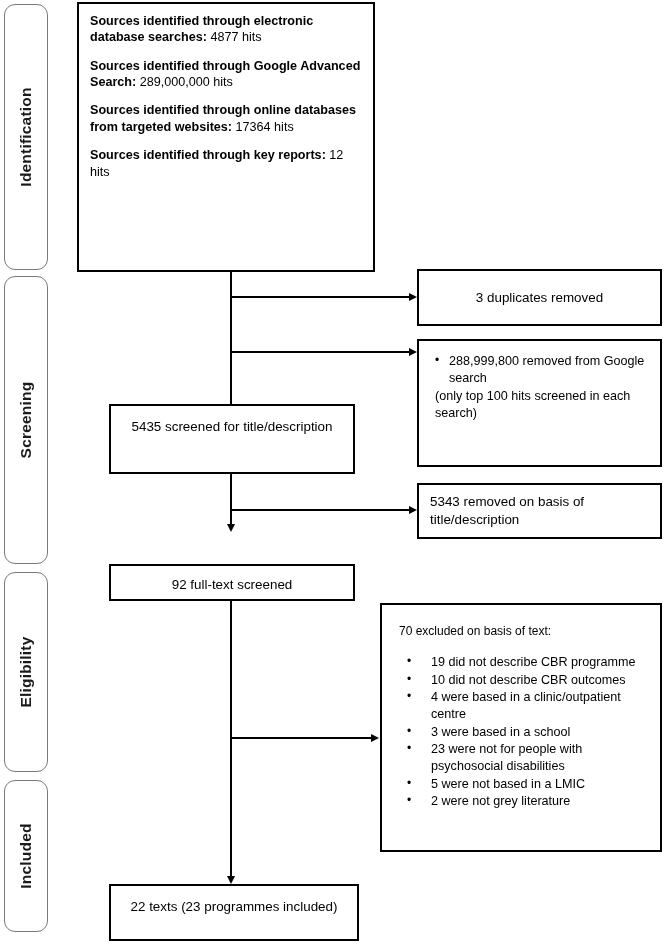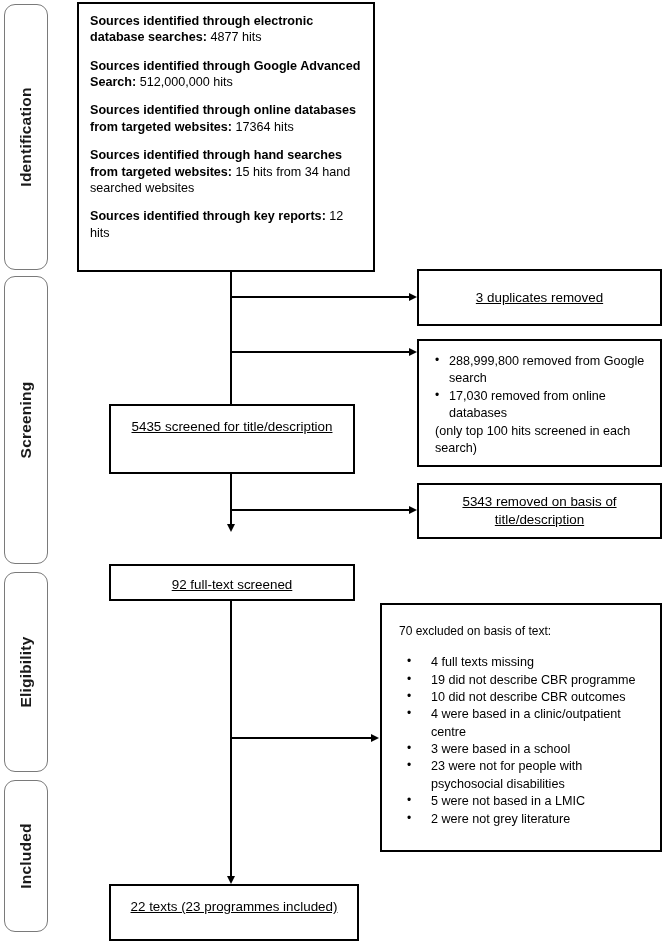--- a/index.html
+++ b/index.html
@@ -51,22 +51,20 @@
   .box-inner {
     box-sizing: border-box;
     width: 100%;
     height: 100%;
     padding: 9px 11px;
   }
   .center-text {
     display: flex;
     align-items: center;
     justify-content: center;
-    text-align: center;
-    text-decoration: underline;
   }
   .src-line {
     font-size: 12.6px;
     line-height: 1.30;
     margin-bottom: 12px;
   }
   .src-line:last-child { margin-bottom: 0; }
   .src-line b { font-weight: bold; }
   .mid-text {
     font-size: 13.4px;
@@ -171,45 +169,41 @@
 
   <div class="hline" style="left:230px; top:737px; width:145px;"></div>
   <div class="arrow-right" style="left:371px; top:733.5px;"></div>
 
   <div class="box" style="left:77px; top:2px; width:298px; height:270px;">
     <div class="box-inner">
       <div class="src-line">
         <b>Sources identified through electronic database searches:</b><span> 4877 hits</span>
       </div>
       <div class="src-line">
-        <b>Sources identified through Google Advanced Search:</b><span> 512,000,000 hits</span>
+        <b>Sources identified through Google Advanced Search:</b><span> 289,000,000 hits</span>
       </div>
       <div class="src-line">
         <b>Sources identified through online databases from targeted websites:</b><span> 17364 hits</span>
-      </div>
-      <div class="src-line">
-        <b>Sources identified through hand searches from targeted websites:</b><span> 15 hits from 34 hand searched  websites</span>
       </div>
       <div class="src-line">
         <b>Sources identified through key reports:</b><span> 12 hits</span>
       </div>
     </div>
   </div>
 
   <div class="box" style="left:417px; top:269px; width:245px; height:57px;">
     <div class="box-inner center-text">
       <span class="mid-text">3 duplicates removed</span>
     </div>
   </div>
 
   <div class="box" style="left:417px; top:339px; width:245px; height:128px;">
     <div class="box-inner" style="padding:12px 10px 8px 12px;">
       <ul class="blist">
         <li>288,999,800 removed from Google search</li>
-        <li>17,030 removed from online databases</li>
       </ul>
       <div class="note-line note-indent">(only top 100 hits screened in each search)</div>
     </div>
   </div>
 
   <div class="box" style="left:109px; top:404px; width:246px; height:70px;">
     <div class="box-inner center-text" style="align-items:flex-start; padding-top:12px;">
       <span class="mid-text">5435 screened for title/description</span>
     </div>
   </div>
@@ -224,21 +218,20 @@
     <div class="box-inner center-text" style="align-items:flex-start; padding-top:10px;">
       <span class="mid-text">92 full-text screened</span>
     </div>
   </div>
 
   <div class="box" style="left:380px; top:603px; width:282px; height:249px;">
     <div class="box-inner" style="padding:18px 10px 8px 17px;">
       <div class="small-text">70 excluded on basis of text:</div>
       <div style="height:15px;"></div>
       <ul class="blist wide-gap">
-        <li>4 full texts missing</li>
         <li>19 did not describe CBR programme</li>
         <li>10 did not describe CBR outcomes</li>
         <li>4 were based in a clinic/outpatient centre</li>
         <li>3 were based in a school</li>
         <li>23 were not for people with psychosocial disabilities</li>
         <li>5 were not based in a LMIC</li>
         <li>2 were not grey literature</li>
       </ul>
     </div>
   </div>

